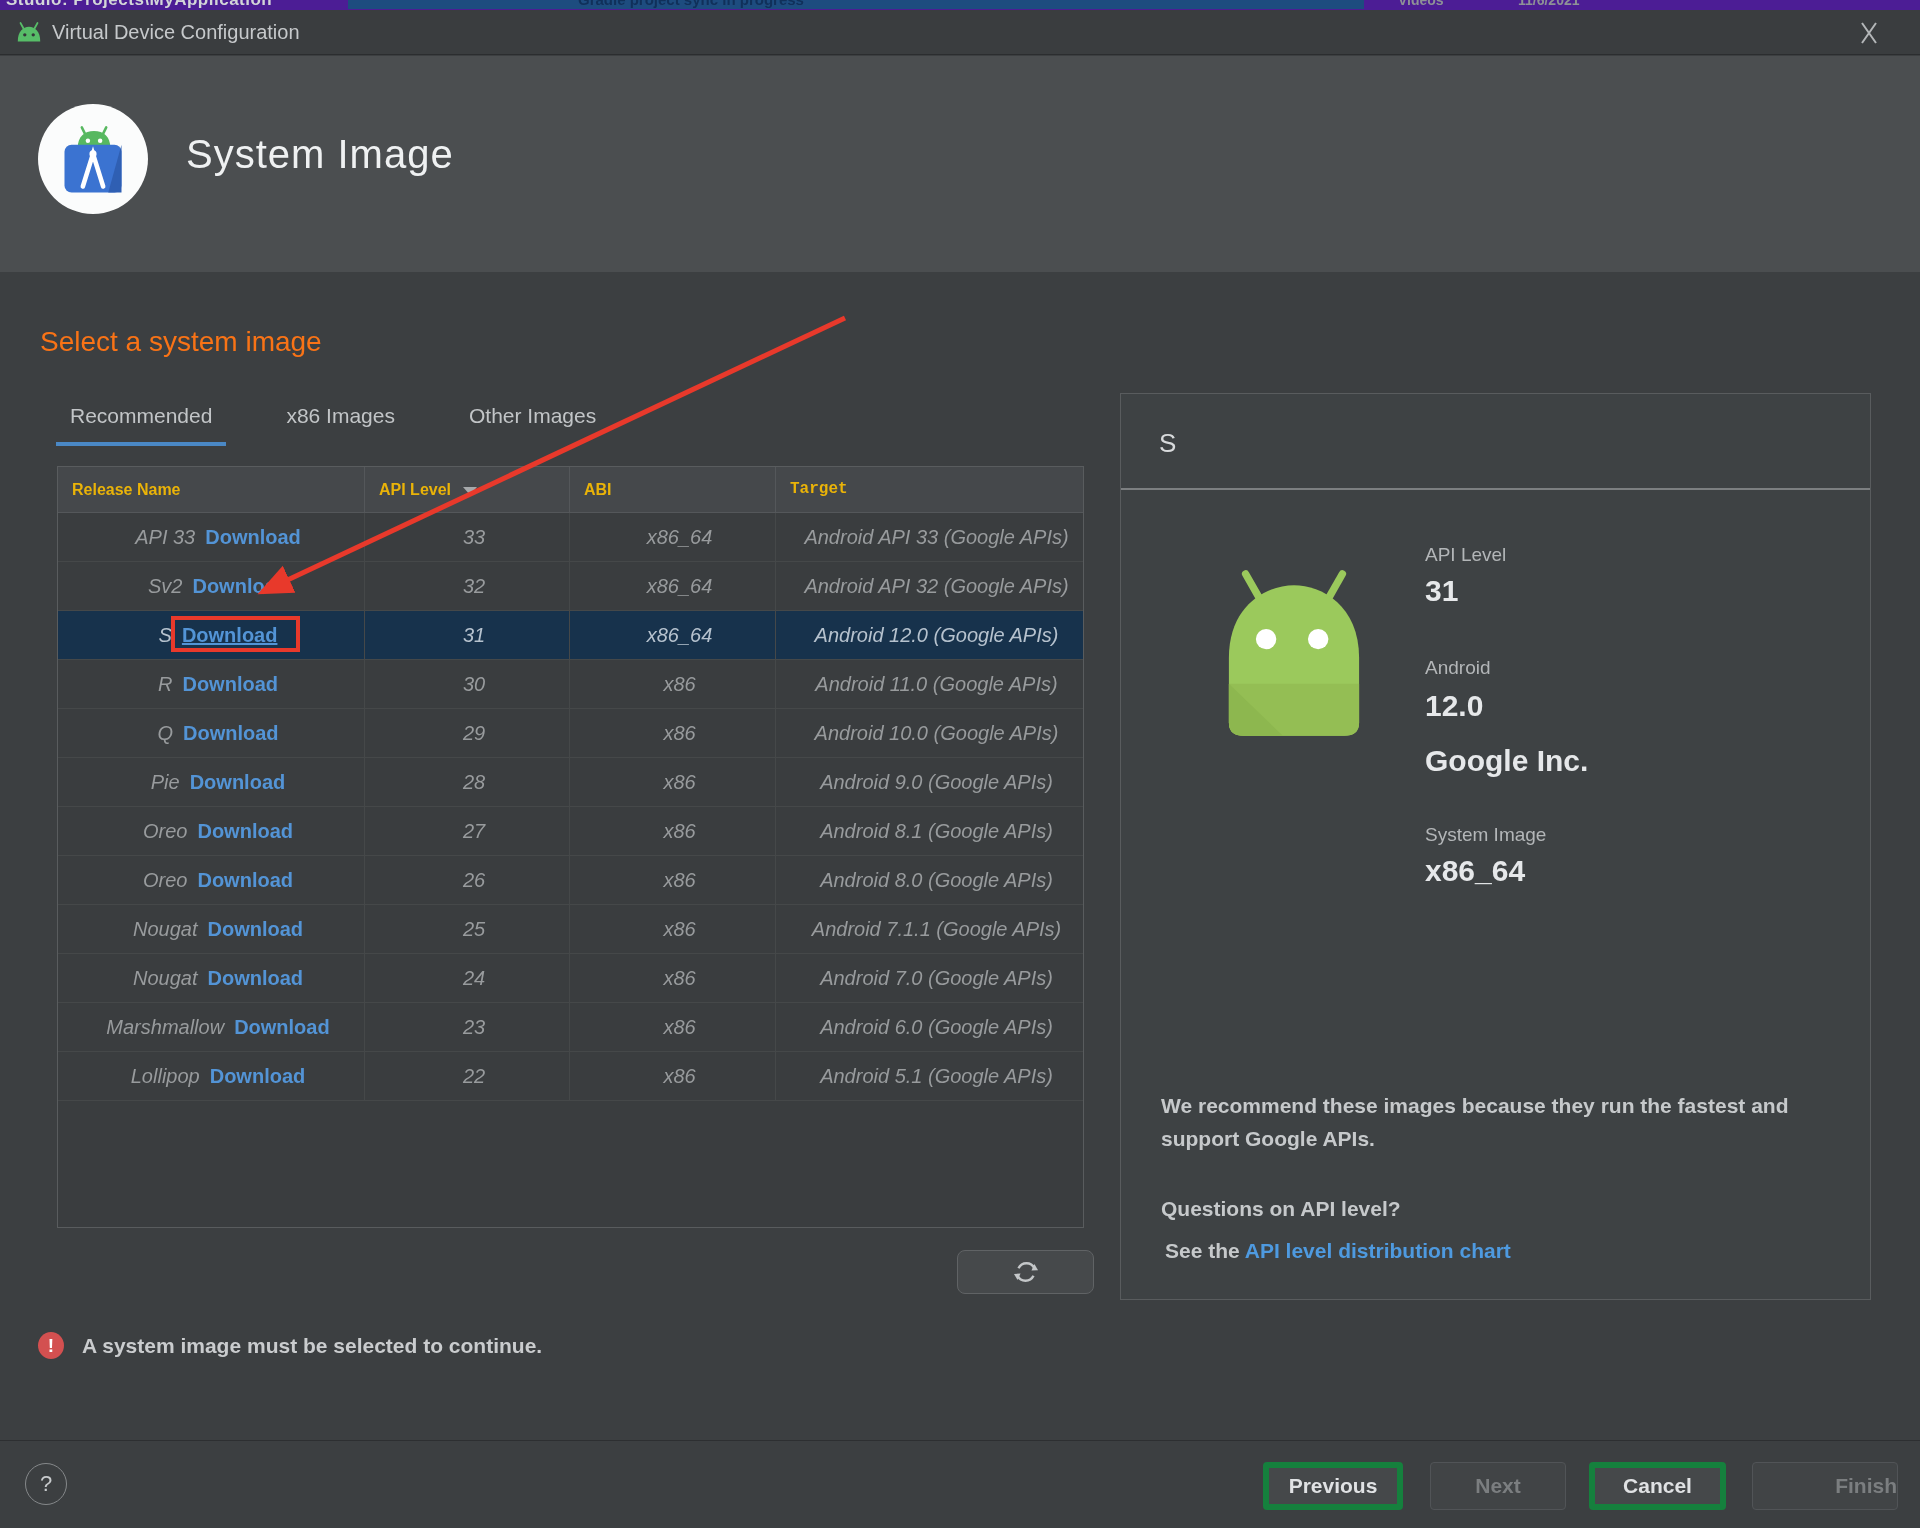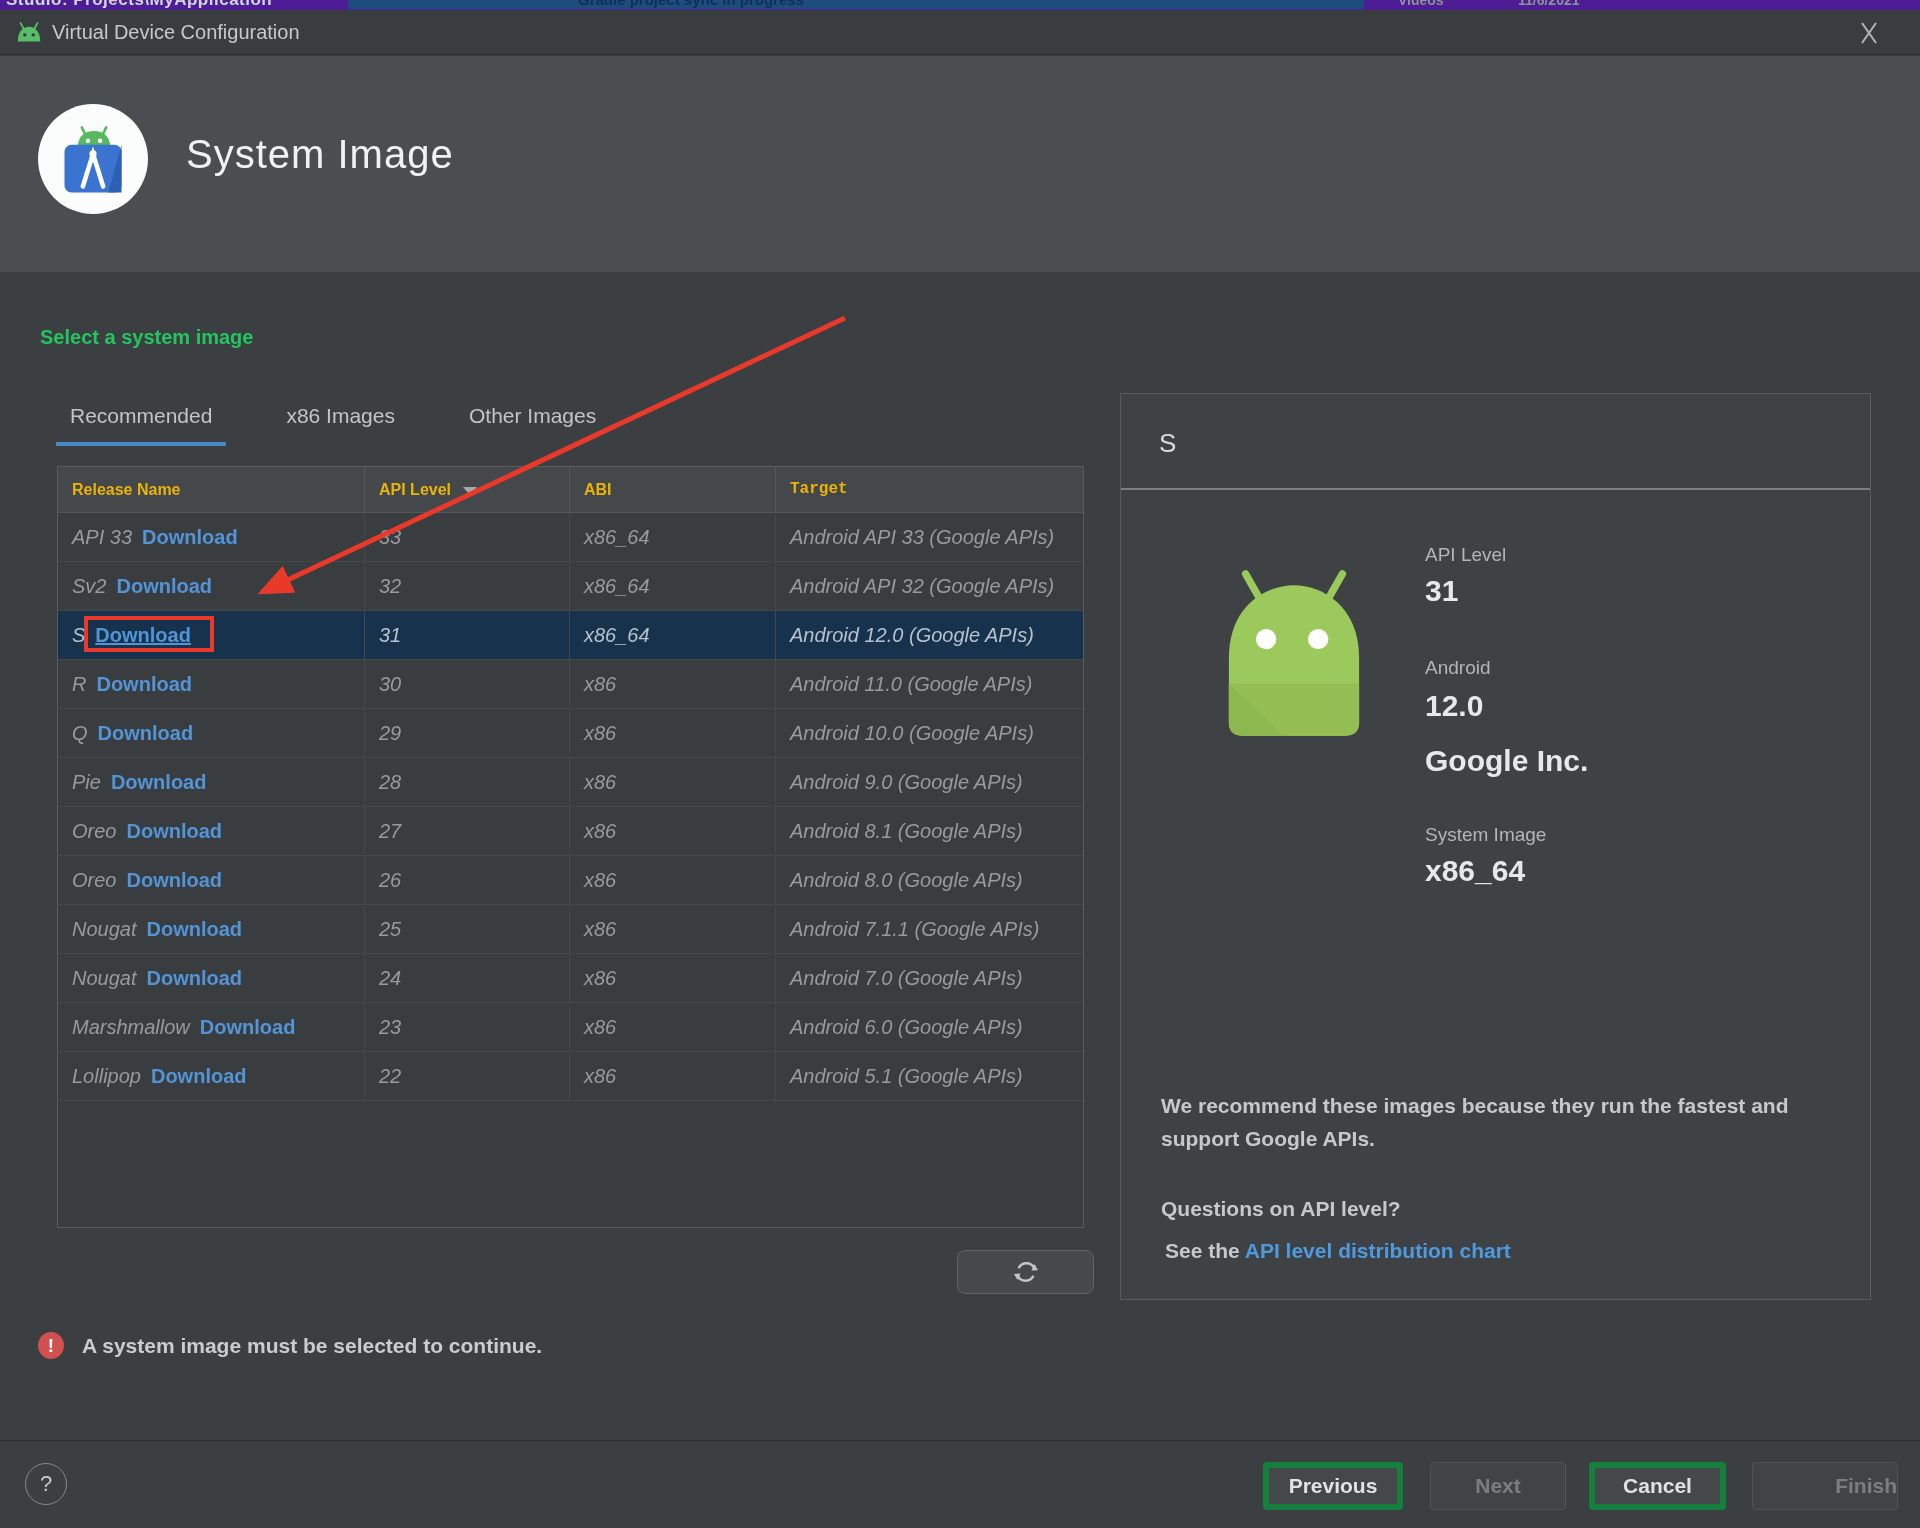--- a/index.html
+++ b/index.html
@@ -20,35 +20,35 @@
   .tb-icon { position:absolute; left:14px; top:9px; }
   .tb-title { position:absolute; left:52px; top:0; line-height:45px; font-size:20px; color:#c6c9cb; }
   .tb-close { position:absolute; left:1852px; top:10px; width:34px; height:26px; cursor:pointer; }
 
   
   .header-band { position:absolute; left:0; top:56px; width:1920px; height:216px; background:#4b4e50; }
   .logo { position:absolute; left:37px; top:47px; }
   .step-title { position:absolute; left:186px; top:76px; font-size:40px; font-weight:400; letter-spacing:1px; color:#eff1f2; }
 
   
-  .heading { position:absolute; left:40px; top:326px; font-size:20px; font-weight:bold; color:#22c55e; }
+  .heading { position:absolute; left:40px; top:326px; font-size:28px; font-weight:normal; color:#f97316; }
 
   .tabs { position:absolute; left:56px; top:402px; display:flex; gap:46px; }
   .tab { font-size:21px; color:#c2c5c7; padding:2px 14px 14px 14px; cursor:pointer; border-bottom:4px solid transparent; }
   .tab.active { border-bottom-color:#4a88c5; }
 
   .table { position:absolute; left:57px; top:466px; width:1027px; height:762px; background:#3a3d3f; border:1px solid #595c5e; }
   .thead { display:flex; height:46px; background:#45484b; border-bottom:1px solid #54575a; }
   .th { font-size:16px; font-weight:600; color:#eab308; line-height:45px; padding-left:14px; border-right:1px solid #54575a; }
   .th:last-child { border-right:none;font-family:Liberation Mono, monospace; }
   .col1 { width:307px; } .col2 { width:205px; } .col3 { width:206px; } .col4 { width:307px; flex:1; }
   .sort-caret { display:inline-block; width:0; height:0; border-left:7px solid transparent; border-right:7px solid transparent; border-top:8px solid #a6a9ab; margin-left:12px; }
 
   .trow { display:flex; height:49px; border-bottom:1px solid #454849; cursor:pointer; }
-  .c { font-size:20px; font-style:italic; color:#989b9d; line-height:48px; padding-left:14px; border-right:1px solid #454849; overflow:hidden; white-space:nowrap; }
+  .c { font-size:20px; font-style:italic; color:#989b9d; line-height:48px; padding-left:14px; border-right:1px solid #454849; overflow:hidden; white-space:nowrap;text-align:center; }
   .c:last-child { border-right:none; }
   .rel-name { font-style:italic; }
   .dl { font-style:normal; font-weight:600; color:#5394d6; margin-left:10px; text-decoration:none; cursor:pointer; }
   .trow.selected { background:#17324c; }
   .trow.selected .c { color:#b6c2ce; }
   .dl.underlined { text-decoration:underline; }
   .dl.boxed { position:relative; }
   .dl.boxed::after { content:''; position:absolute; left:-11px; right:-23px; top:-8px; bottom:-6px; border:4px solid #e8392b; }
 
   .refresh-btn { position:absolute; left:957px; top:1250px; width:137px; height:44px; background:#46494b; border:1px solid #606365; border-radius:8px; display:flex; align-items:center; justify-content:center; cursor:pointer; }

